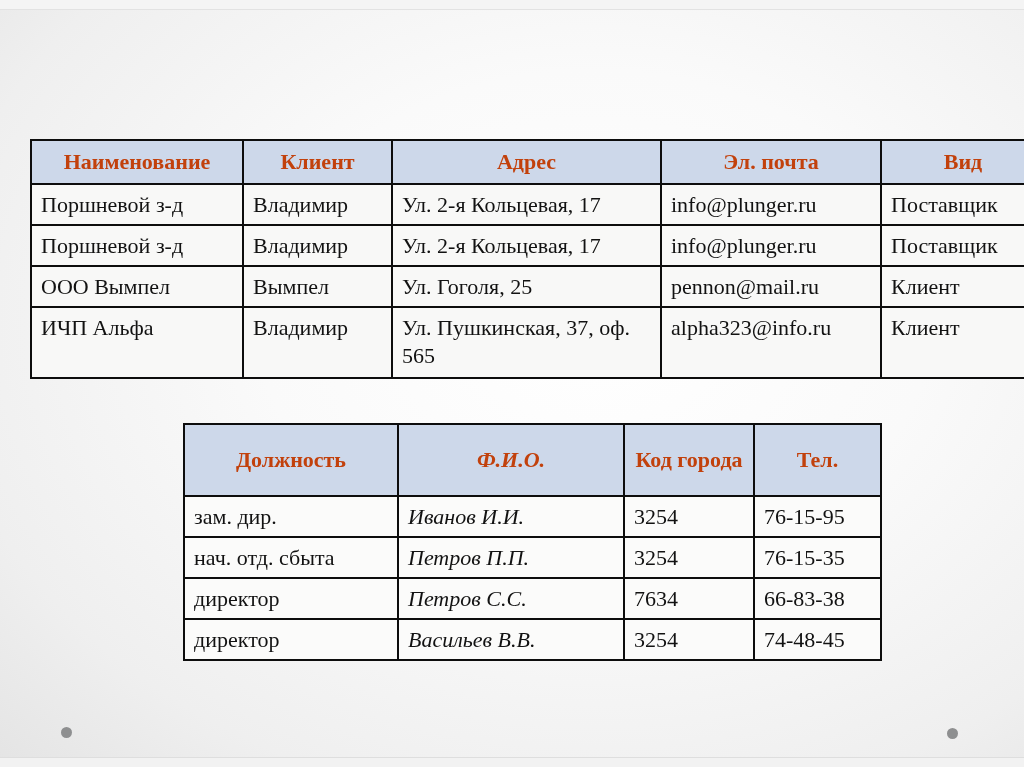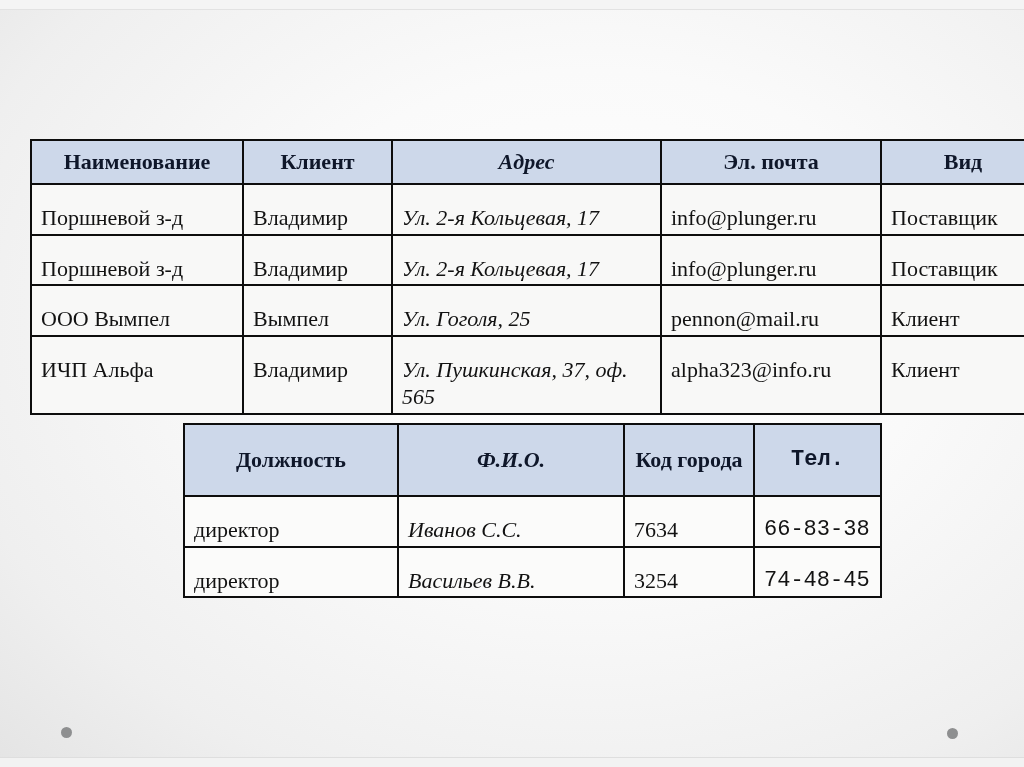--- a/index.html
+++ b/index.html
@@ -39,55 +39,55 @@
   th, td {
     border: 2px solid #0d0d0d;
     overflow: hidden;
   }
   th {
     background: #cdd8ea;
     font-weight: bold;
     font-size: 22px;
     text-align: center;
     vertical-align: middle;
-    color: #0f172a;
+    color: #c2410c;
     line-height: 1.15;
     padding: 2px 4px;
   }
   td {
     font-size: 22px;
     text-align: left;
     vertical-align: top;
-    padding: 19px 2px 2px 9px;
+    padding: 6px 2px 2px 9px;
     line-height: 1.25;
   }
   #table1 {
     left: 30px;
     top: 139px;
     width: 964px;
   }
   #table1 td { background: #f8f8f7; }
   #table1 .c0 { width: 202px; }
   #table1 .c1 { width: 139px; }
-  #table1 .c2 { width: 259px; font-style: italic; }
+  #table1 .c2 { width: 259px; }
   #table1 .c3 { width: 210px; }
   #table1 .c4 { width: 154px; }
   #table1 thead tr { height: 44px; }
   #table1 tbody tr { height: 41px; }
   #table1 tbody tr.tall { height: 71px; }
   #table2 {
     left: 183px;
     top: 423px;
     width: 657px;
   }
   #table2 td { background: #fbfbfa; }
   #table2 .c0 { width: 204px; }
   #table2 .c1 { width: 216px; font-style: italic; }
   #table2 .c2 { width: 120px; }
-  #table2 .c3 { width: 117px; font-family: Liberation Mono, monospace; }
+  #table2 .c3 { width: 117px; }
   #table2 thead tr { height: 72px; }
   #table2 tbody tr { height: 41px; }
   .decor-dot {
     position: absolute;
     width: 11px;
     height: 11px;
     border-radius: 50%;
     background: #8e8f90;
   }
   .dot-left  { left: 61px;  top: 727px; }
@@ -145,22 +145,34 @@
     <thead>
         <tr>
           <th class="c0">Должность</th>
           <th class="c1">Ф.И.О.</th>
           <th class="c2">Код города</th>
           <th class="c3">Тел.</th>
         </tr>
       </thead>
     <tbody>
         <tr>
+          <td class="c0">зам. дир.</td>
+          <td class="c1">Иванов И.И.</td>
+          <td class="c2">3254</td>
+          <td class="c3">76-15-95</td>
+        </tr>
+        <tr>
+          <td class="c0">нач. отд. сбыта</td>
+          <td class="c1">Петров П.П.</td>
+          <td class="c2">3254</td>
+          <td class="c3">76-15-35</td>
+        </tr>
+        <tr>
           <td class="c0">директор</td>
-          <td class="c1">Иванов С.С.</td>
+          <td class="c1">Петров С.С.</td>
           <td class="c2">7634</td>
           <td class="c3">66-83-38</td>
         </tr>
         <tr>
           <td class="c0">директор</td>
           <td class="c1">Васильев В.В.</td>
           <td class="c2">3254</td>
           <td class="c3">74-48-45</td>
         </tr>
       </tbody>

